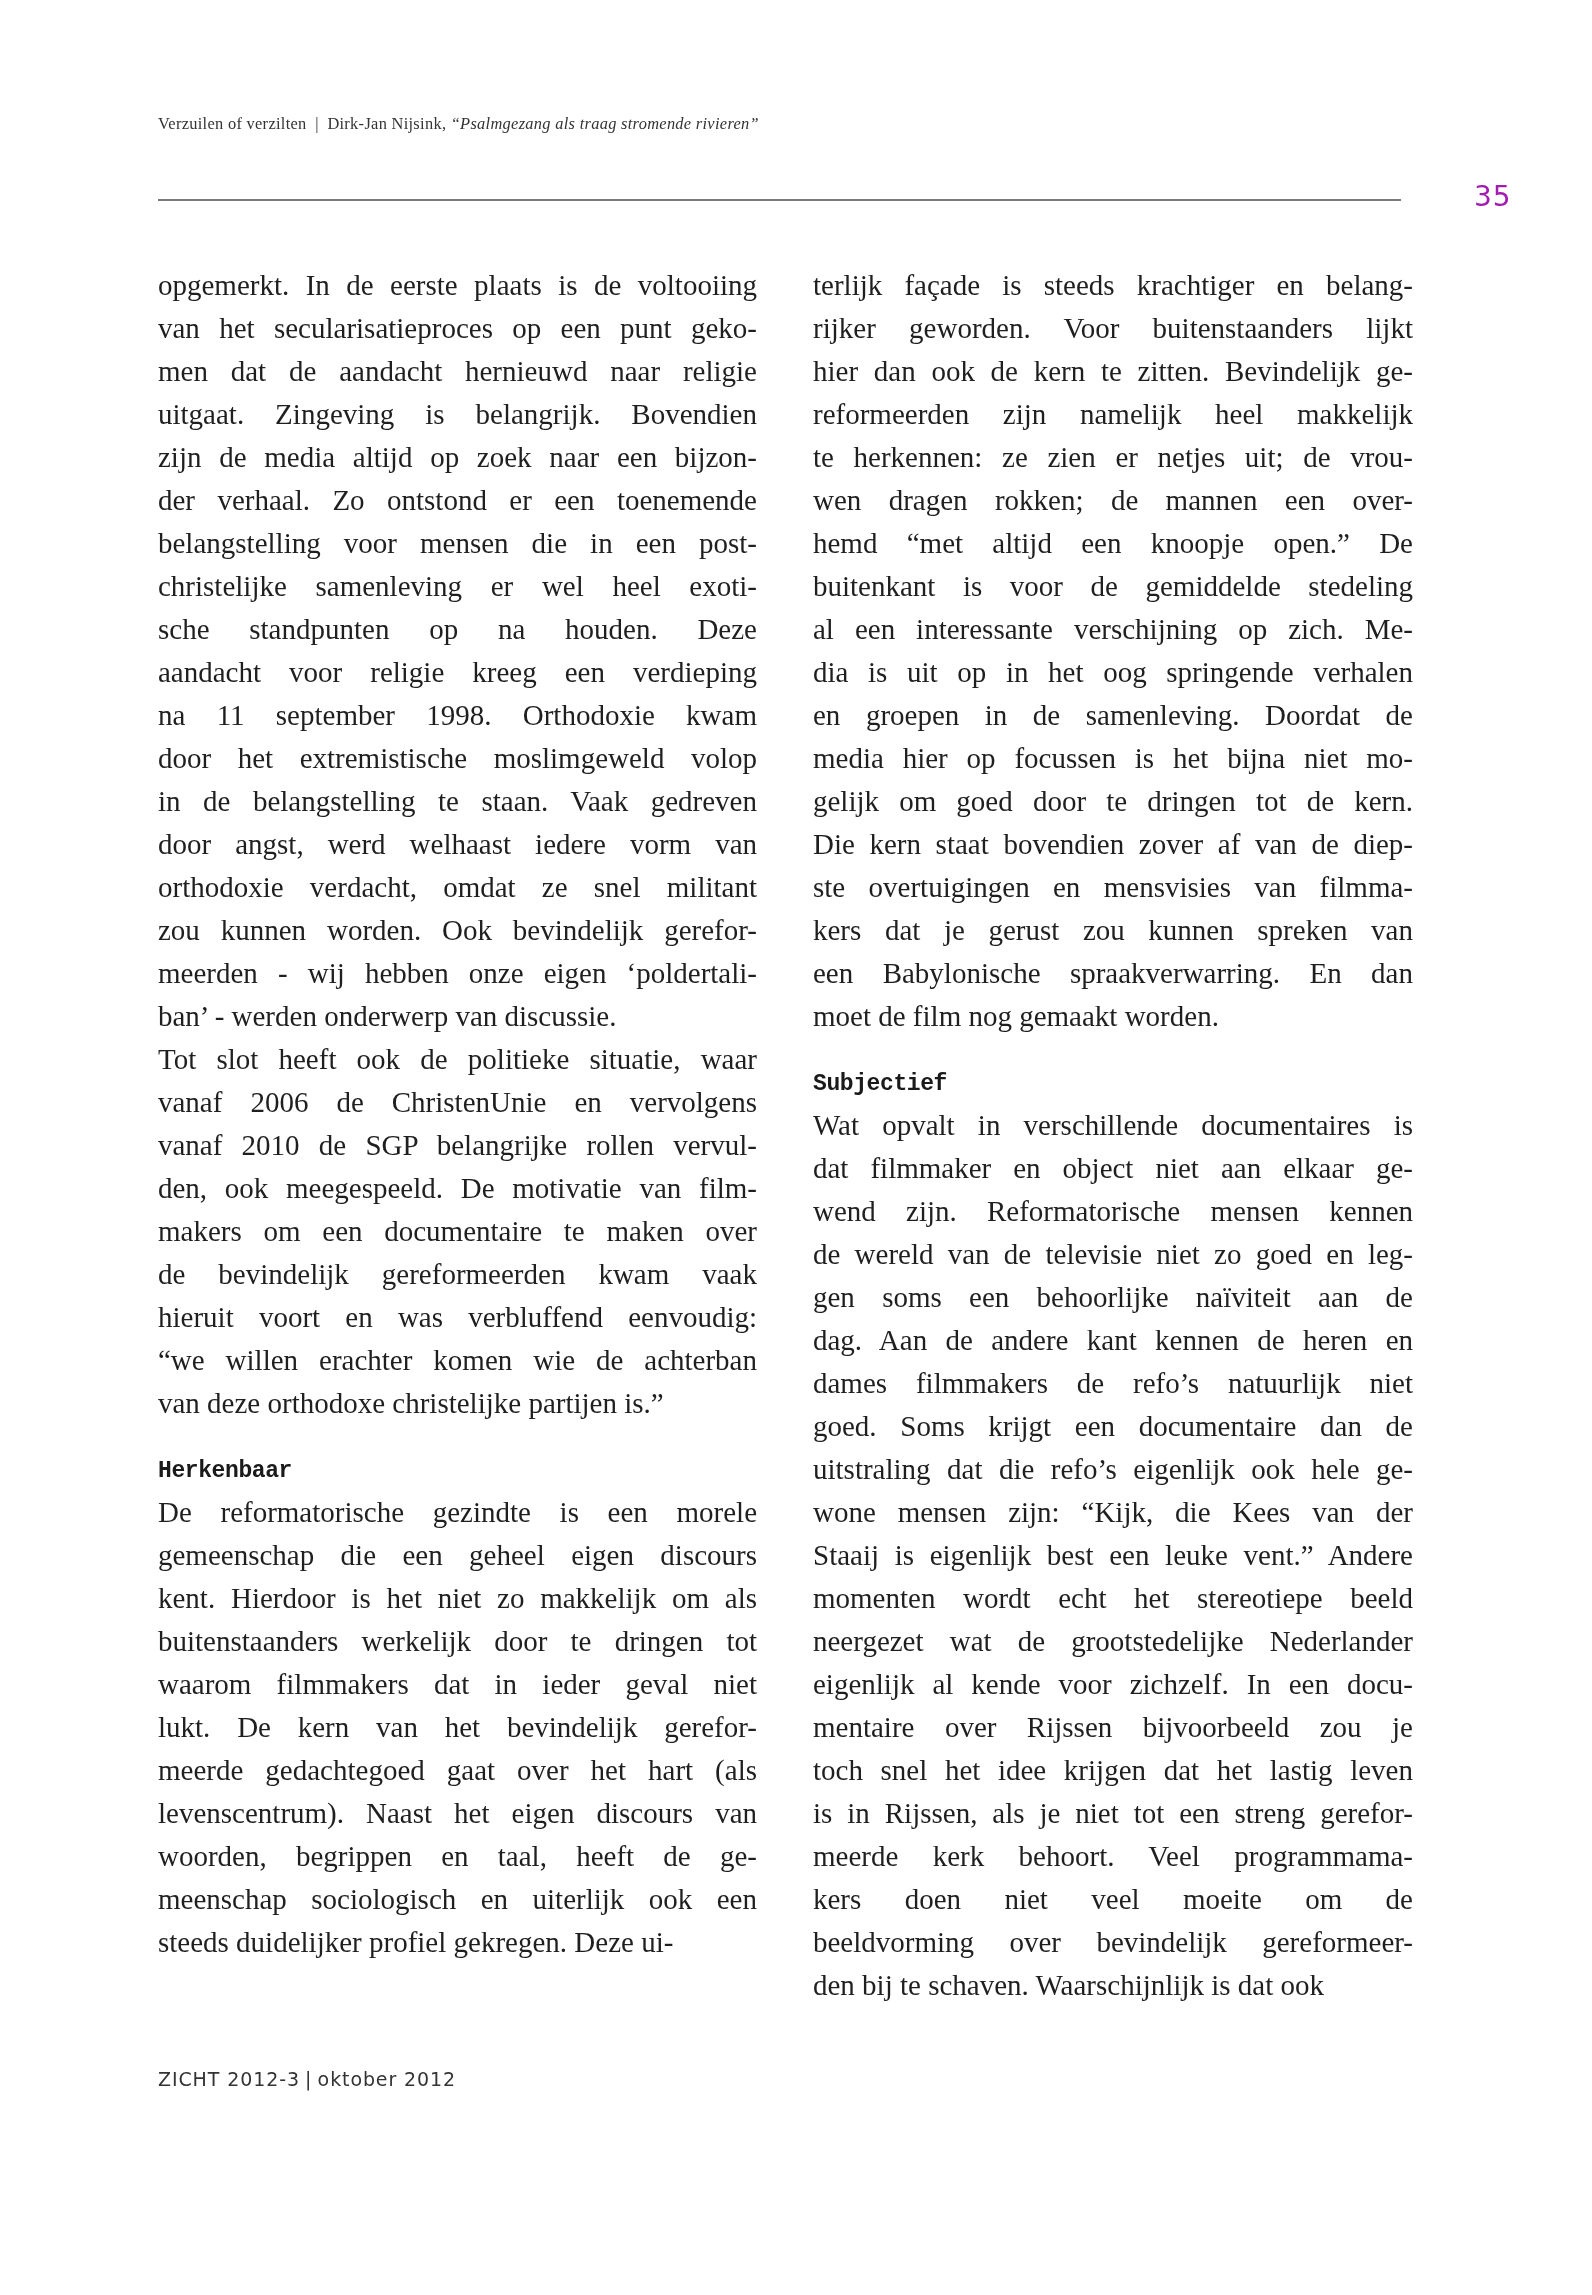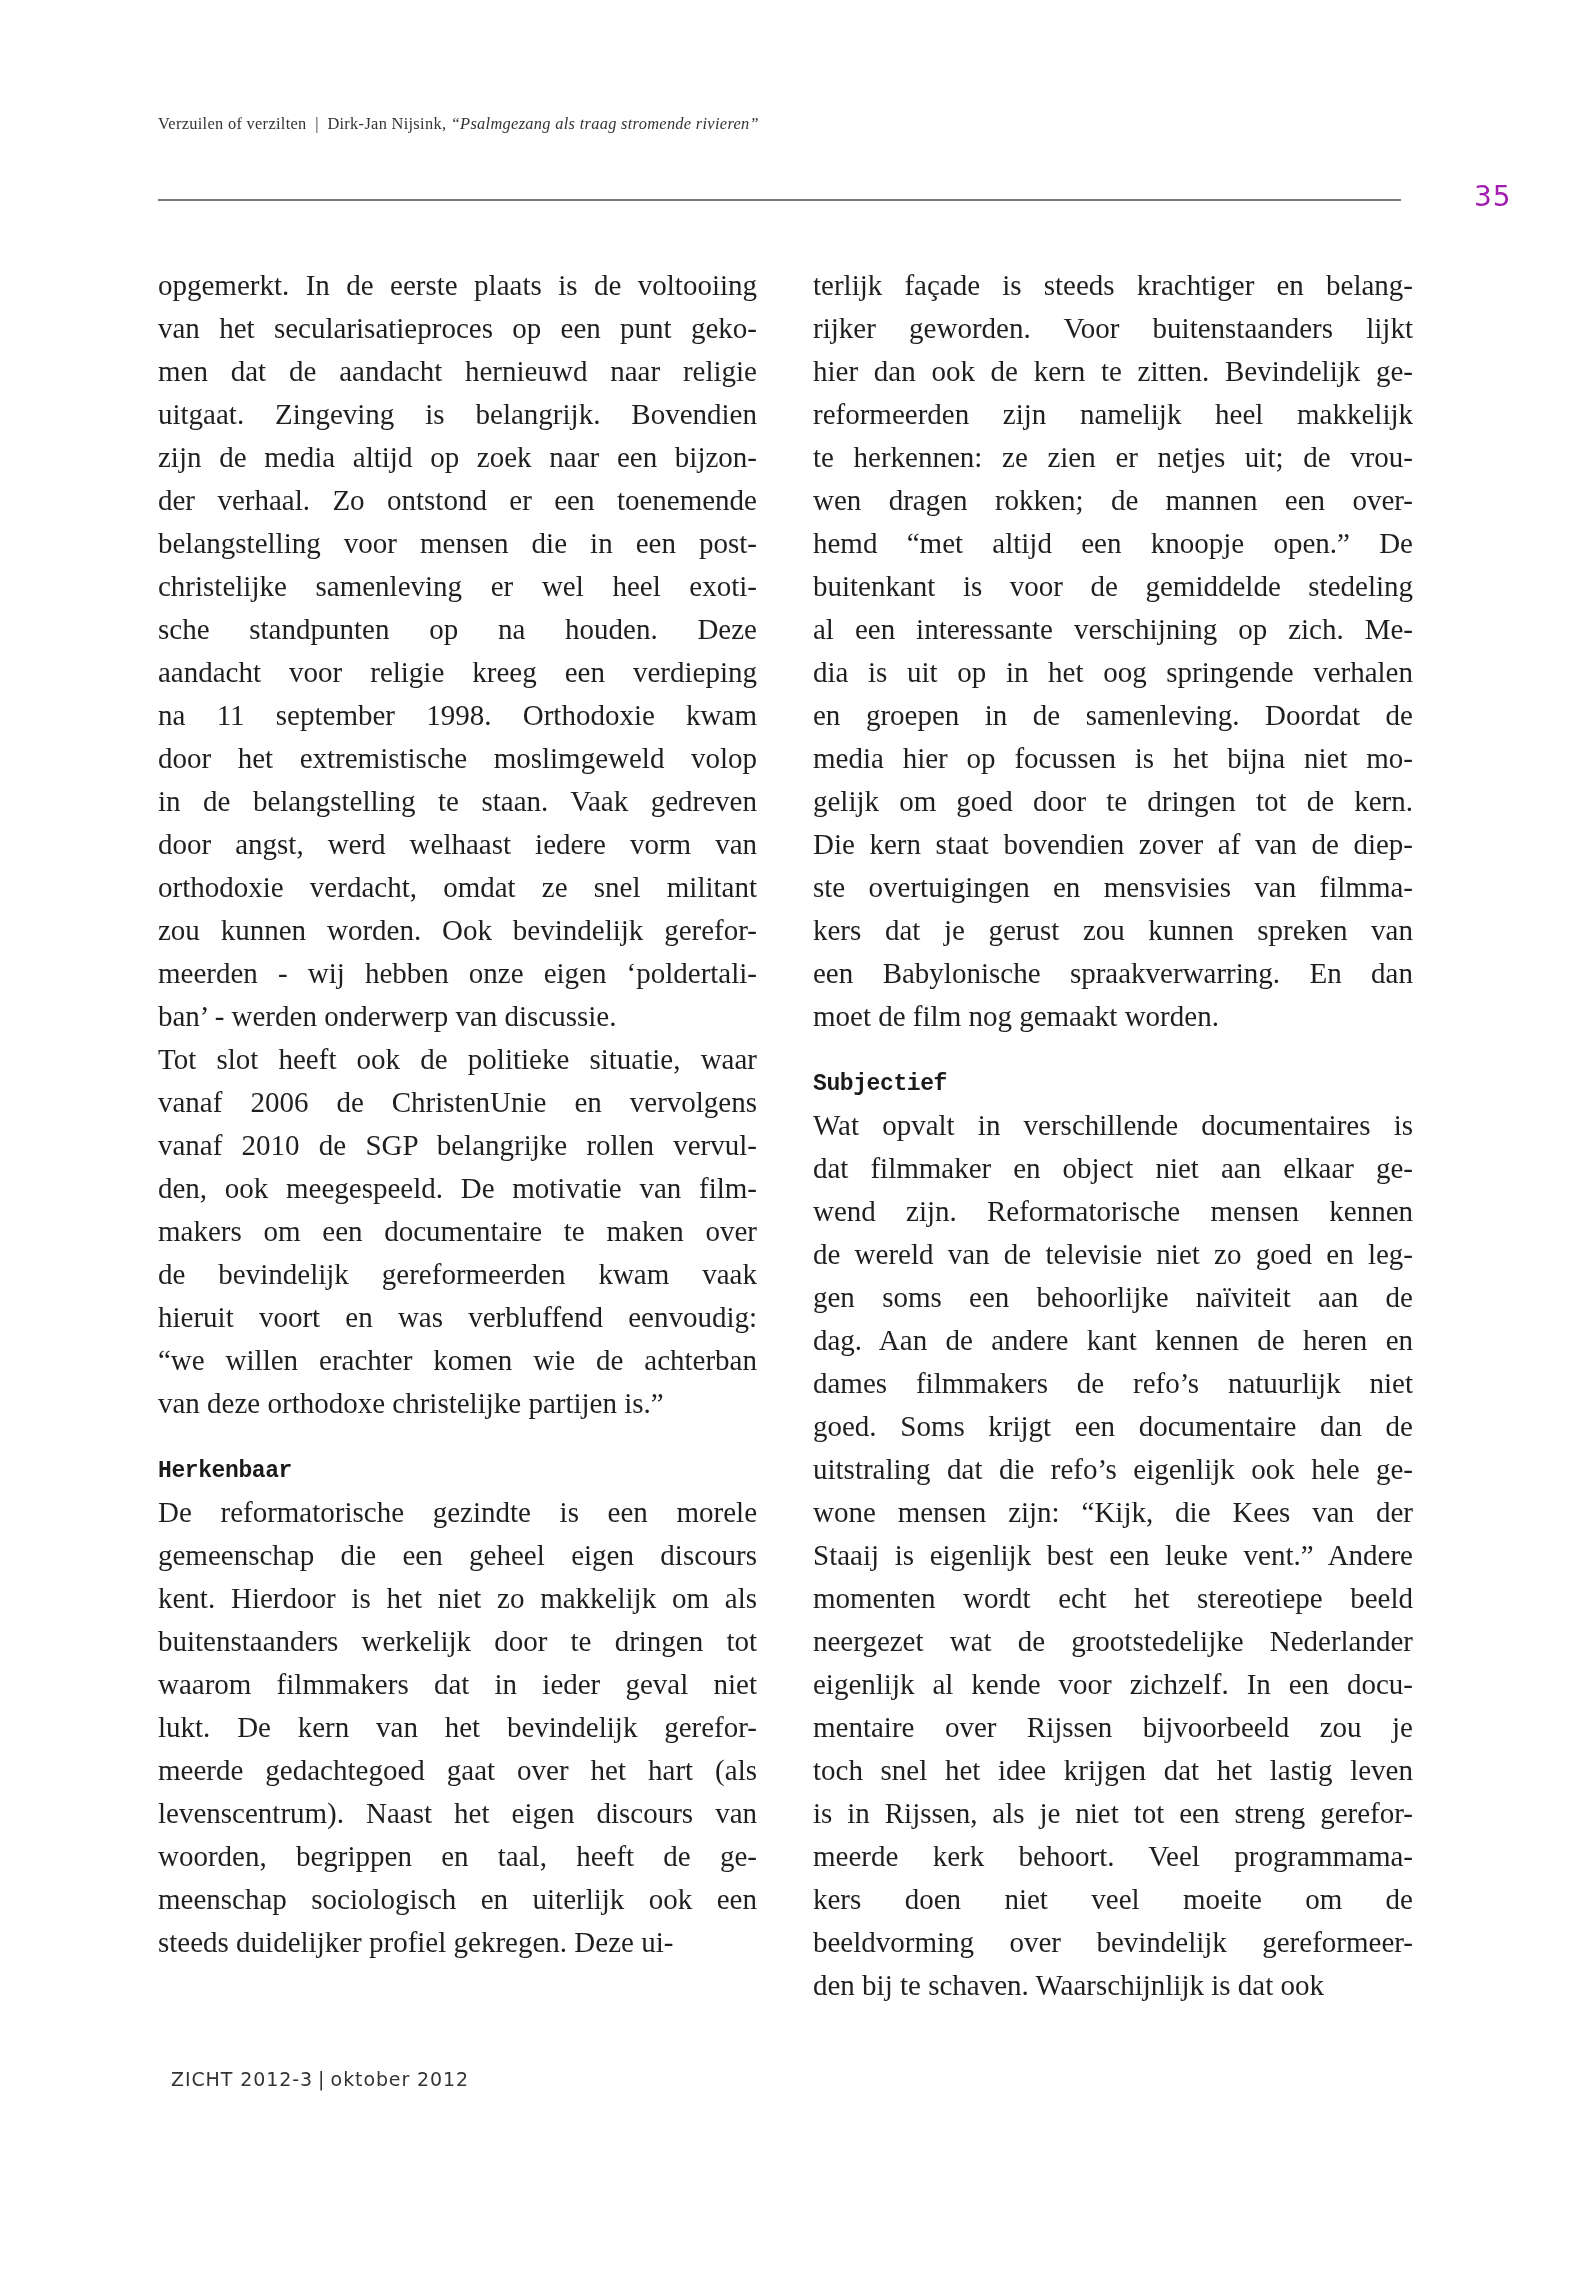--- a/index.html
+++ b/index.html
@@ -25,21 +25,21 @@
   }
   .col-left { left:158px; }
   .col-right { left:803px; width:600px;margin-left:10px; }
   .line { display:block; text-align:justify; text-align-last:justify; height:43px; white-space:nowrap; overflow:visible; }
   .line.last { text-align-last:left; }
   .heading {
     display:block; font-family:Liberation Mono, monospace; font-weight:bold; font-size:23px;
     line-height:40px; height:40px; margin-top:26px; color:#1a1a1a; letter-spacing:-0.4px;
   }
   .footer {
-    position:absolute; left:171px; top:2068px;
+    position:absolute; left:158px; top:2068px;
     font-family:"DejaVu Sans", sans-serif; font-size:19px; color:#333; letter-spacing:0.9px; white-space:nowrap;text-align:right;
   }
   .footer .sep { margin:0 5.2px; }
 </style>
 </head>
 <body>
 
 <div class="running-head">
   <span>Verzuilen of verzilten</span><span class="sep">|</span><span>Dirk-Jan Nijsink,</span>
   <em>“Psalmgezang als traag stromende rivieren”</em>

